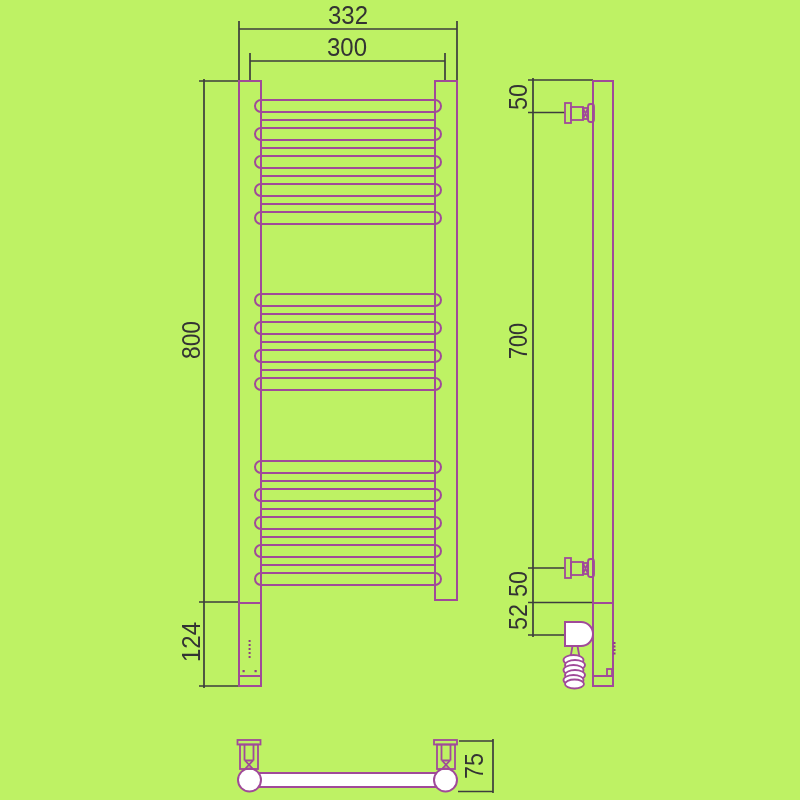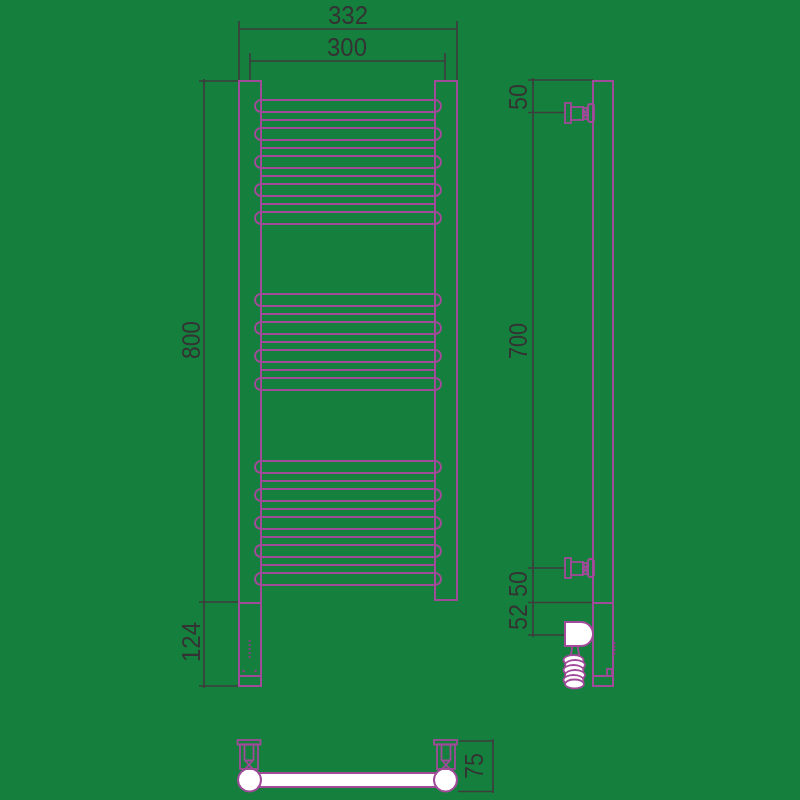--- a/index.html
+++ b/index.html
@@ -1,16 +1,16 @@
 <!DOCTYPE html>
 <html><head>
 <meta charset="utf-8">
 <style>
   html,body{margin:0;padding:0;background:#ffffff;}
-  .canvas{position:relative;width:800px;height:800px;background:#15803d;overflow:hidden;}
+  .canvas{position:relative;width:800px;height:800px;background:#bef264;overflow:hidden;}
   svg{position:absolute;left:0;top:0;}
   .prod{stroke:#a04a99;stroke-width:2;fill:none;stroke-linecap:butt;}
   .prodthin{stroke:#a04a99;stroke-width:1.8;fill:none;}
   .prodfill{stroke:#a04a99;stroke-width:2;fill:#ffffff;}
   .dim{stroke:#3d3d3d;stroke-width:1.7;fill:none;}
   .dot{fill:#8d3d85;stroke:none;}
   text{fill:#333333;font-family:"Liberation Sans",sans-serif;font-size:26px;}
 </style>
 </head>
 <body>

